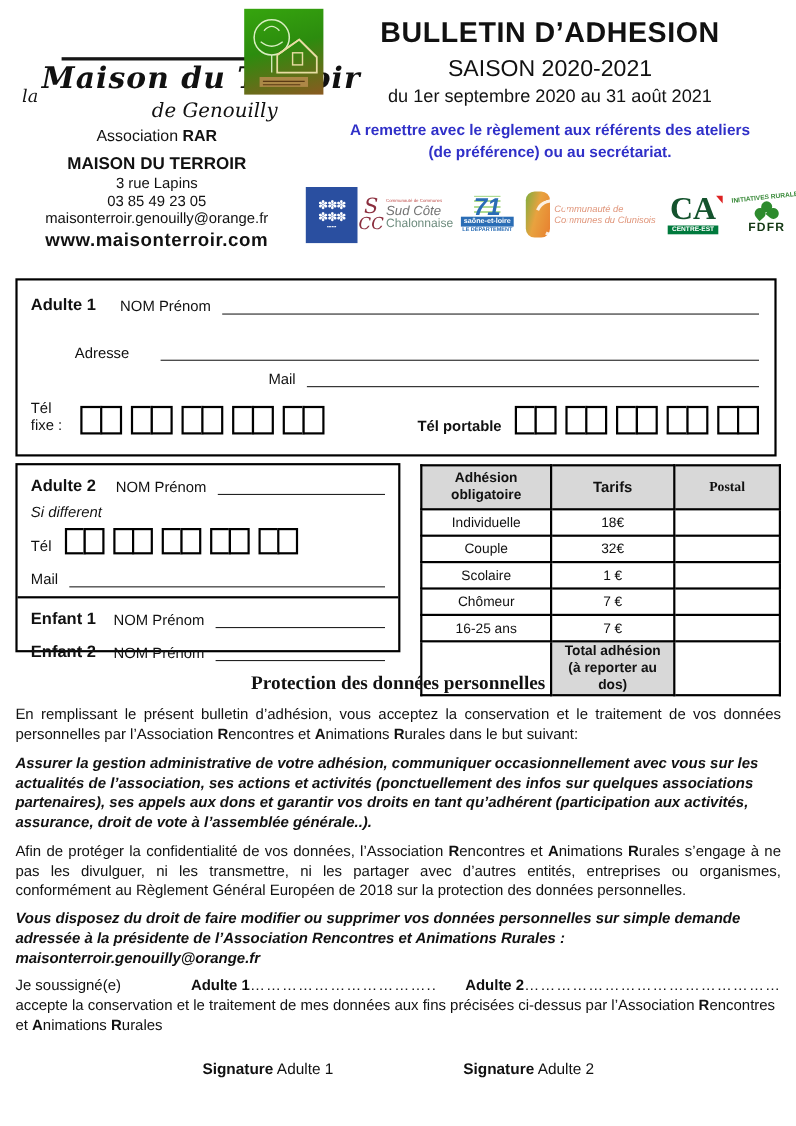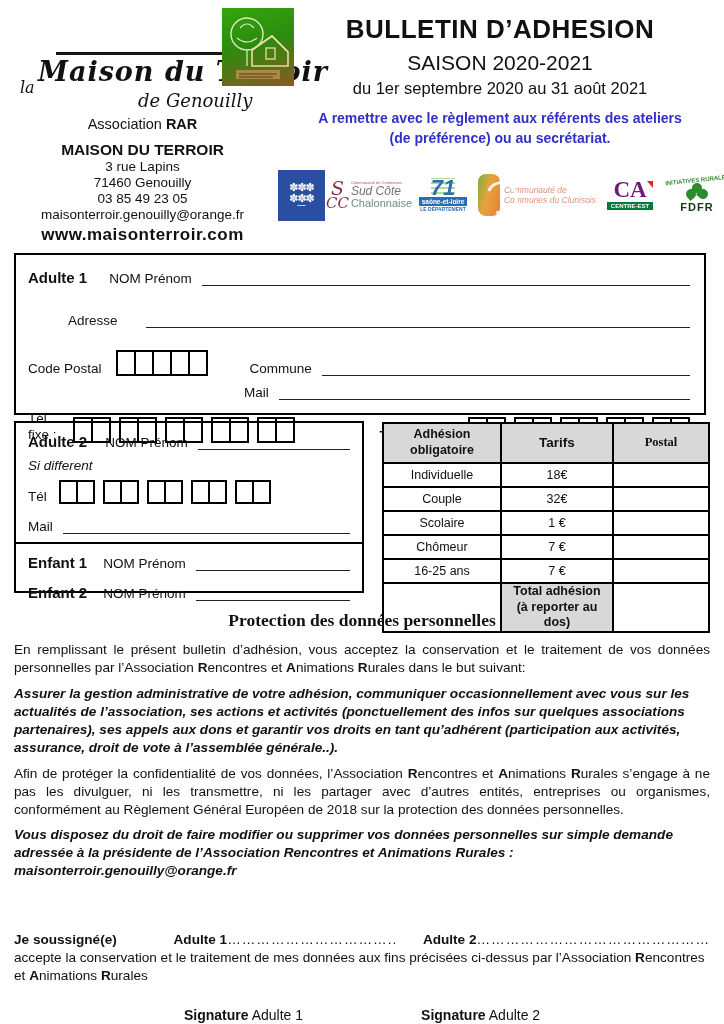--- a/index.html
+++ b/index.html
@@ -46,21 +46,21 @@
   .dept-glyph{font-size:22px;font-weight:bold;font-style:italic;color:#2a6db5;line-height:.9;
               background:repeating-linear-gradient(0deg,transparent 0 3px,rgba(110,190,60,.55) 3px 5px);}
   .dept-strip{background:#2a6db5;color:#fff;font-size:6.5px;font-weight:bold;padding:1px 3px;white-space:nowrap;}
   .dept-sub{font-size:5px;color:#2a6db5;font-weight:bold;}
   .lg-clun{flex-direction:row;width:118px;gap:4px;}
   .clun-sq{width:42px;height:42px;border-radius:8px;background:linear-gradient(105deg,#7fae3f 0%,#e8a23f 45%,#e87f2f 100%);position:relative;}
   .clun-sq::after{content:"";position:absolute;left:8px;top:7px;width:26px;height:28px;border-radius:50%;
                   border:3px solid rgba(255,255,255,.85);border-left-color:transparent;transform:rotate(-20deg);}
   .clun-text{font-size:8.5px;font-style:italic;color:#e0957a;line-height:1.2;white-space:nowrap;}
   .lg-ca{width:58px;}
-  .ca-mark{font-size:23px;font-weight:bold;color:#701a75;line-height:.9;position:relative;font-family:"Liberation Serif",serif;}
+  .ca-mark{font-size:29px;font-weight:bold;color:#14532d;line-height:.9;position:relative;font-family:"Liberation Serif",serif;}
   .ca-mark::after{content:"";position:absolute;right:-6px;top:1px;width:0;height:0;
                   border-left:6px solid transparent;border-top:7px solid #d22;}
   .ca-strip{background:#007a3d;color:#fff;font-size:6px;font-weight:bold;padding:1px 4px;margin-top:1px;}
   .lg-fdfr{width:66px;position:relative;}
   .fdfr-arc{font-size:6px;font-weight:bold;color:#3a8a3a;transform:rotate(-6deg);white-space:nowrap;}
   .fdfr-tree{width:22px;height:18px;position:relative;}
   .fdfr-tree i{position:absolute;width:10px;height:10px;border-radius:50% 50% 50% 0;background:#2e8b2e;}
   .fdfr-tree i:nth-child(1){left:6px;top:0;}
   .fdfr-tree i:nth-child(2){left:0;top:6px;transform:rotate(-40deg);}
   .fdfr-tree i:nth-child(3){left:12px;top:6px;transform:rotate(40deg);}
@@ -94,21 +94,21 @@
   .dr{height:24px;}
   .fr{height:46px;}
   .tot-head{font-family:"Liberation Serif",serif;font-size:13.5px;}
 
   
   .lower{position:absolute;left:14px;top:610px;width:696px;}
   .priv-title{text-align:center;font-family:"Liberation Serif",serif;font-weight:bold;font-size:17.5px;margin-bottom:10px;}
   .p{font-size:13.6px;line-height:1.32;margin:0 0 8px 0;text-align:justify;}
   .pbi{font-weight:bold;font-style:italic;text-align:left;}
   .js-row{display:flex;align-items:baseline;font-size:13.6px;margin-top:6px;}
-  .js-je{font-weight:bold;width:162px;margin-top:44px;}
+  .js-je{font-weight:normal;width:162px;}
   .js-lab{font-weight:bold;white-space:nowrap;}
   .js-dots{white-space:nowrap;letter-spacing:1px;}
   .js-gap{width:26px;}
   .accept{font-size:13.6px;line-height:1.32;margin-top:2px;}
   .sig-row{display:flex;font-size:14px;margin-top:22px;}
   .sig1{margin-left:170px;}
   .sig2{margin-left:118px;text-align:center;}
 </style>
 </head>
 <body>
@@ -131,21 +131,20 @@
       <rect x="44" y="40" width="9" height="11" fill="none" stroke="#e8dca2" stroke-width="1.3"></rect>
       <rect x="14" y="62" width="44" height="9" fill="#b98d4f" opacity="0.85"></rect>
       <path d="M17 66 h38 M17 69 h34" stroke="#5a3a14" stroke-width="1"></path>
     </svg>
   </div>
 
   <div class="left-info">
     <div class="assoc"><span>Association </span><span class="b">RAR</span></div>
     <div class="orgname">MAISON DU TERROIR</div>
     <div class="addr">3 rue Lapins</div>
-    <div class="addr">71460 Genouilly</div>
     <div class="addr">03 85 49 23 05</div>
     <div class="addr">maisonterroir.genouilly@orange.fr</div>
     <div class="www">www.maisonterroir.com</div>
   </div>
 
   <div class="right-head">
     <div class="title">BULLETIN D’ADHESION</div>
     <div class="season">SAISON 2020-2021</div>
     <div class="dates">du 1er septembre 2020 au 31 août 2021</div>
     <div class="notice">
@@ -201,32 +200,20 @@
 
   <div class="box1">
     <div class="frow" style="margin-top:4px;">
       <span class="lblB">Adulte 1</span>
       <span class="lblN" style="margin-left:22px;">NOM Prénom</span>
       <span class="fill"></span>
     </div>
     <div class="frow" style="margin-top:26px;margin-left:40px;">
       <span class="lblN">Adresse</span>
       <span class="fill" style="margin-left:28px;"></span>
-    </div>
-    <div class="frow" style="margin-top:22px;">
-      <span class="lblN">Code Postal</span>
-      <span class="boxes" style="margin-left:14px;">
-          <span class="cell"></span>
-          <span class="cell joined"></span>
-          <span class="cell joined"></span>
-          <span class="cell joined"></span>
-          <span class="cell joined"></span>
-        </span>
-      <span class="lblN" style="margin-left:42px;">Commune</span>
-      <span class="fill"></span>
     </div>
     <div class="frow" style="margin-top:8px;">
       <span style="width:216px;"></span>
       <span class="lblN">Mail</span>
       <span class="fill"></span>
     </div>
     <div class="frow" style="margin-top:11px;">
       <span class="lblN" style="line-height:1.2;">
         <span style="display:block;">Tél</span>
         <span style="display:block;">fixe :</span>

